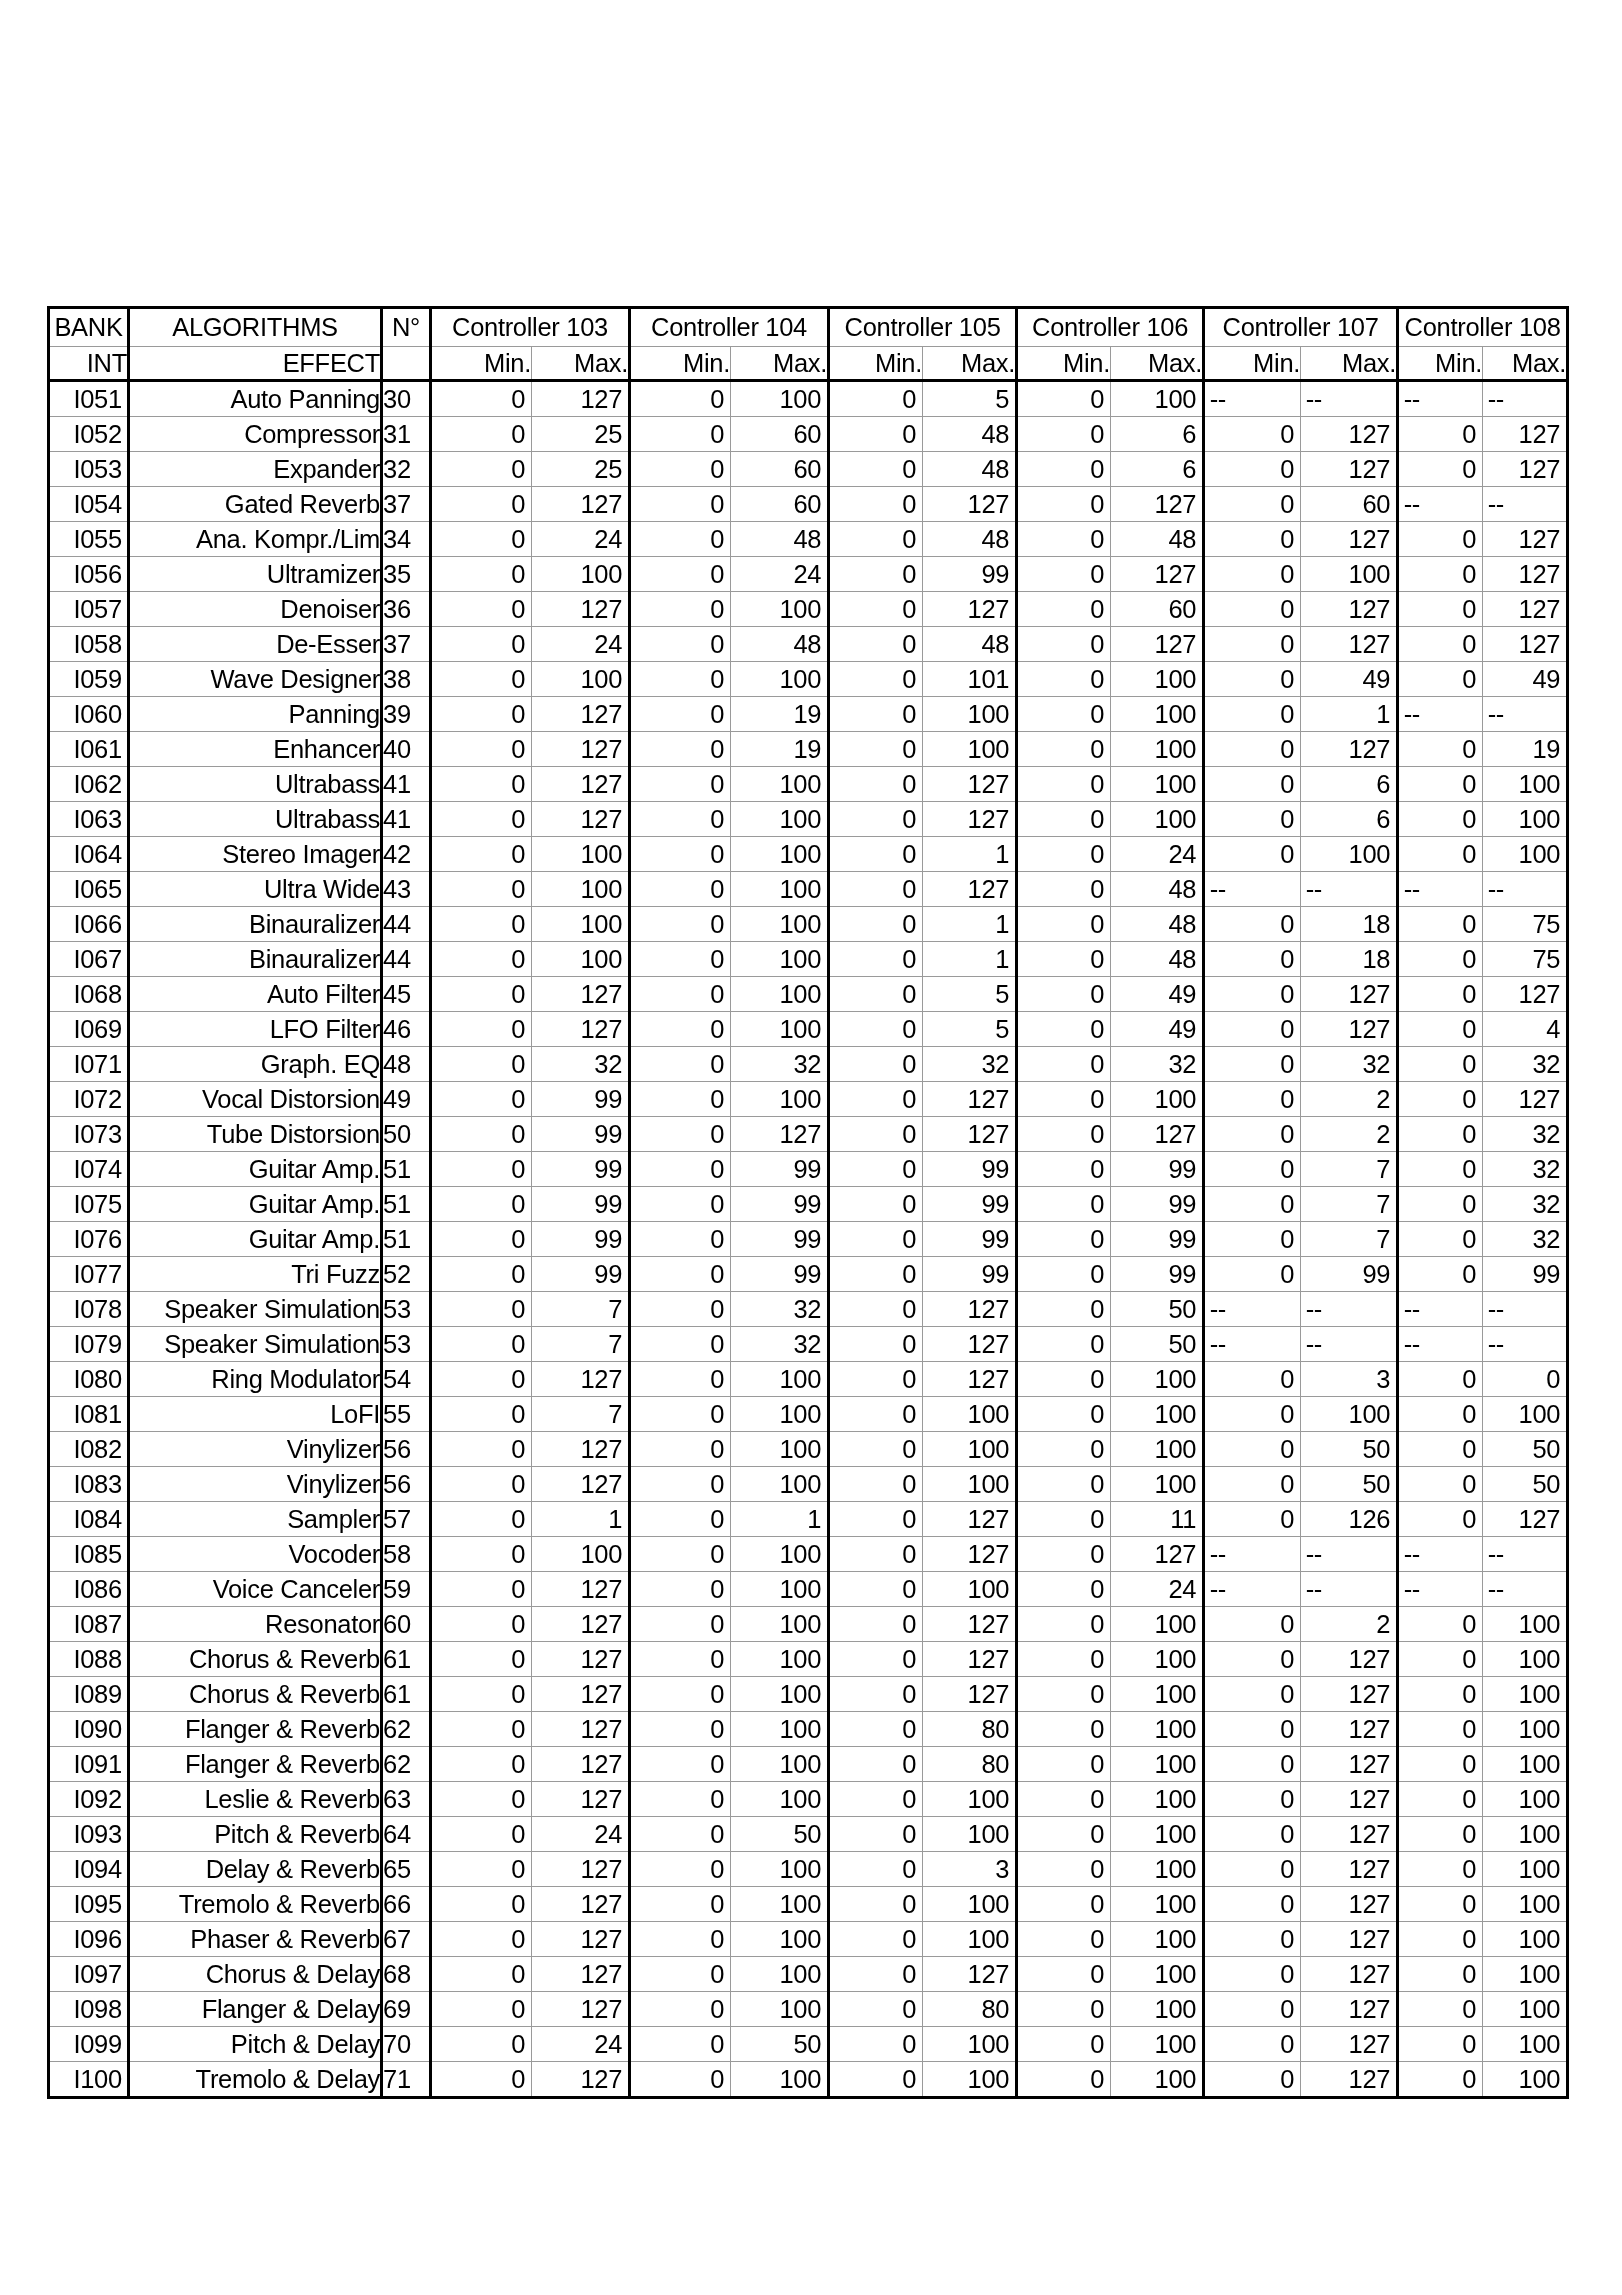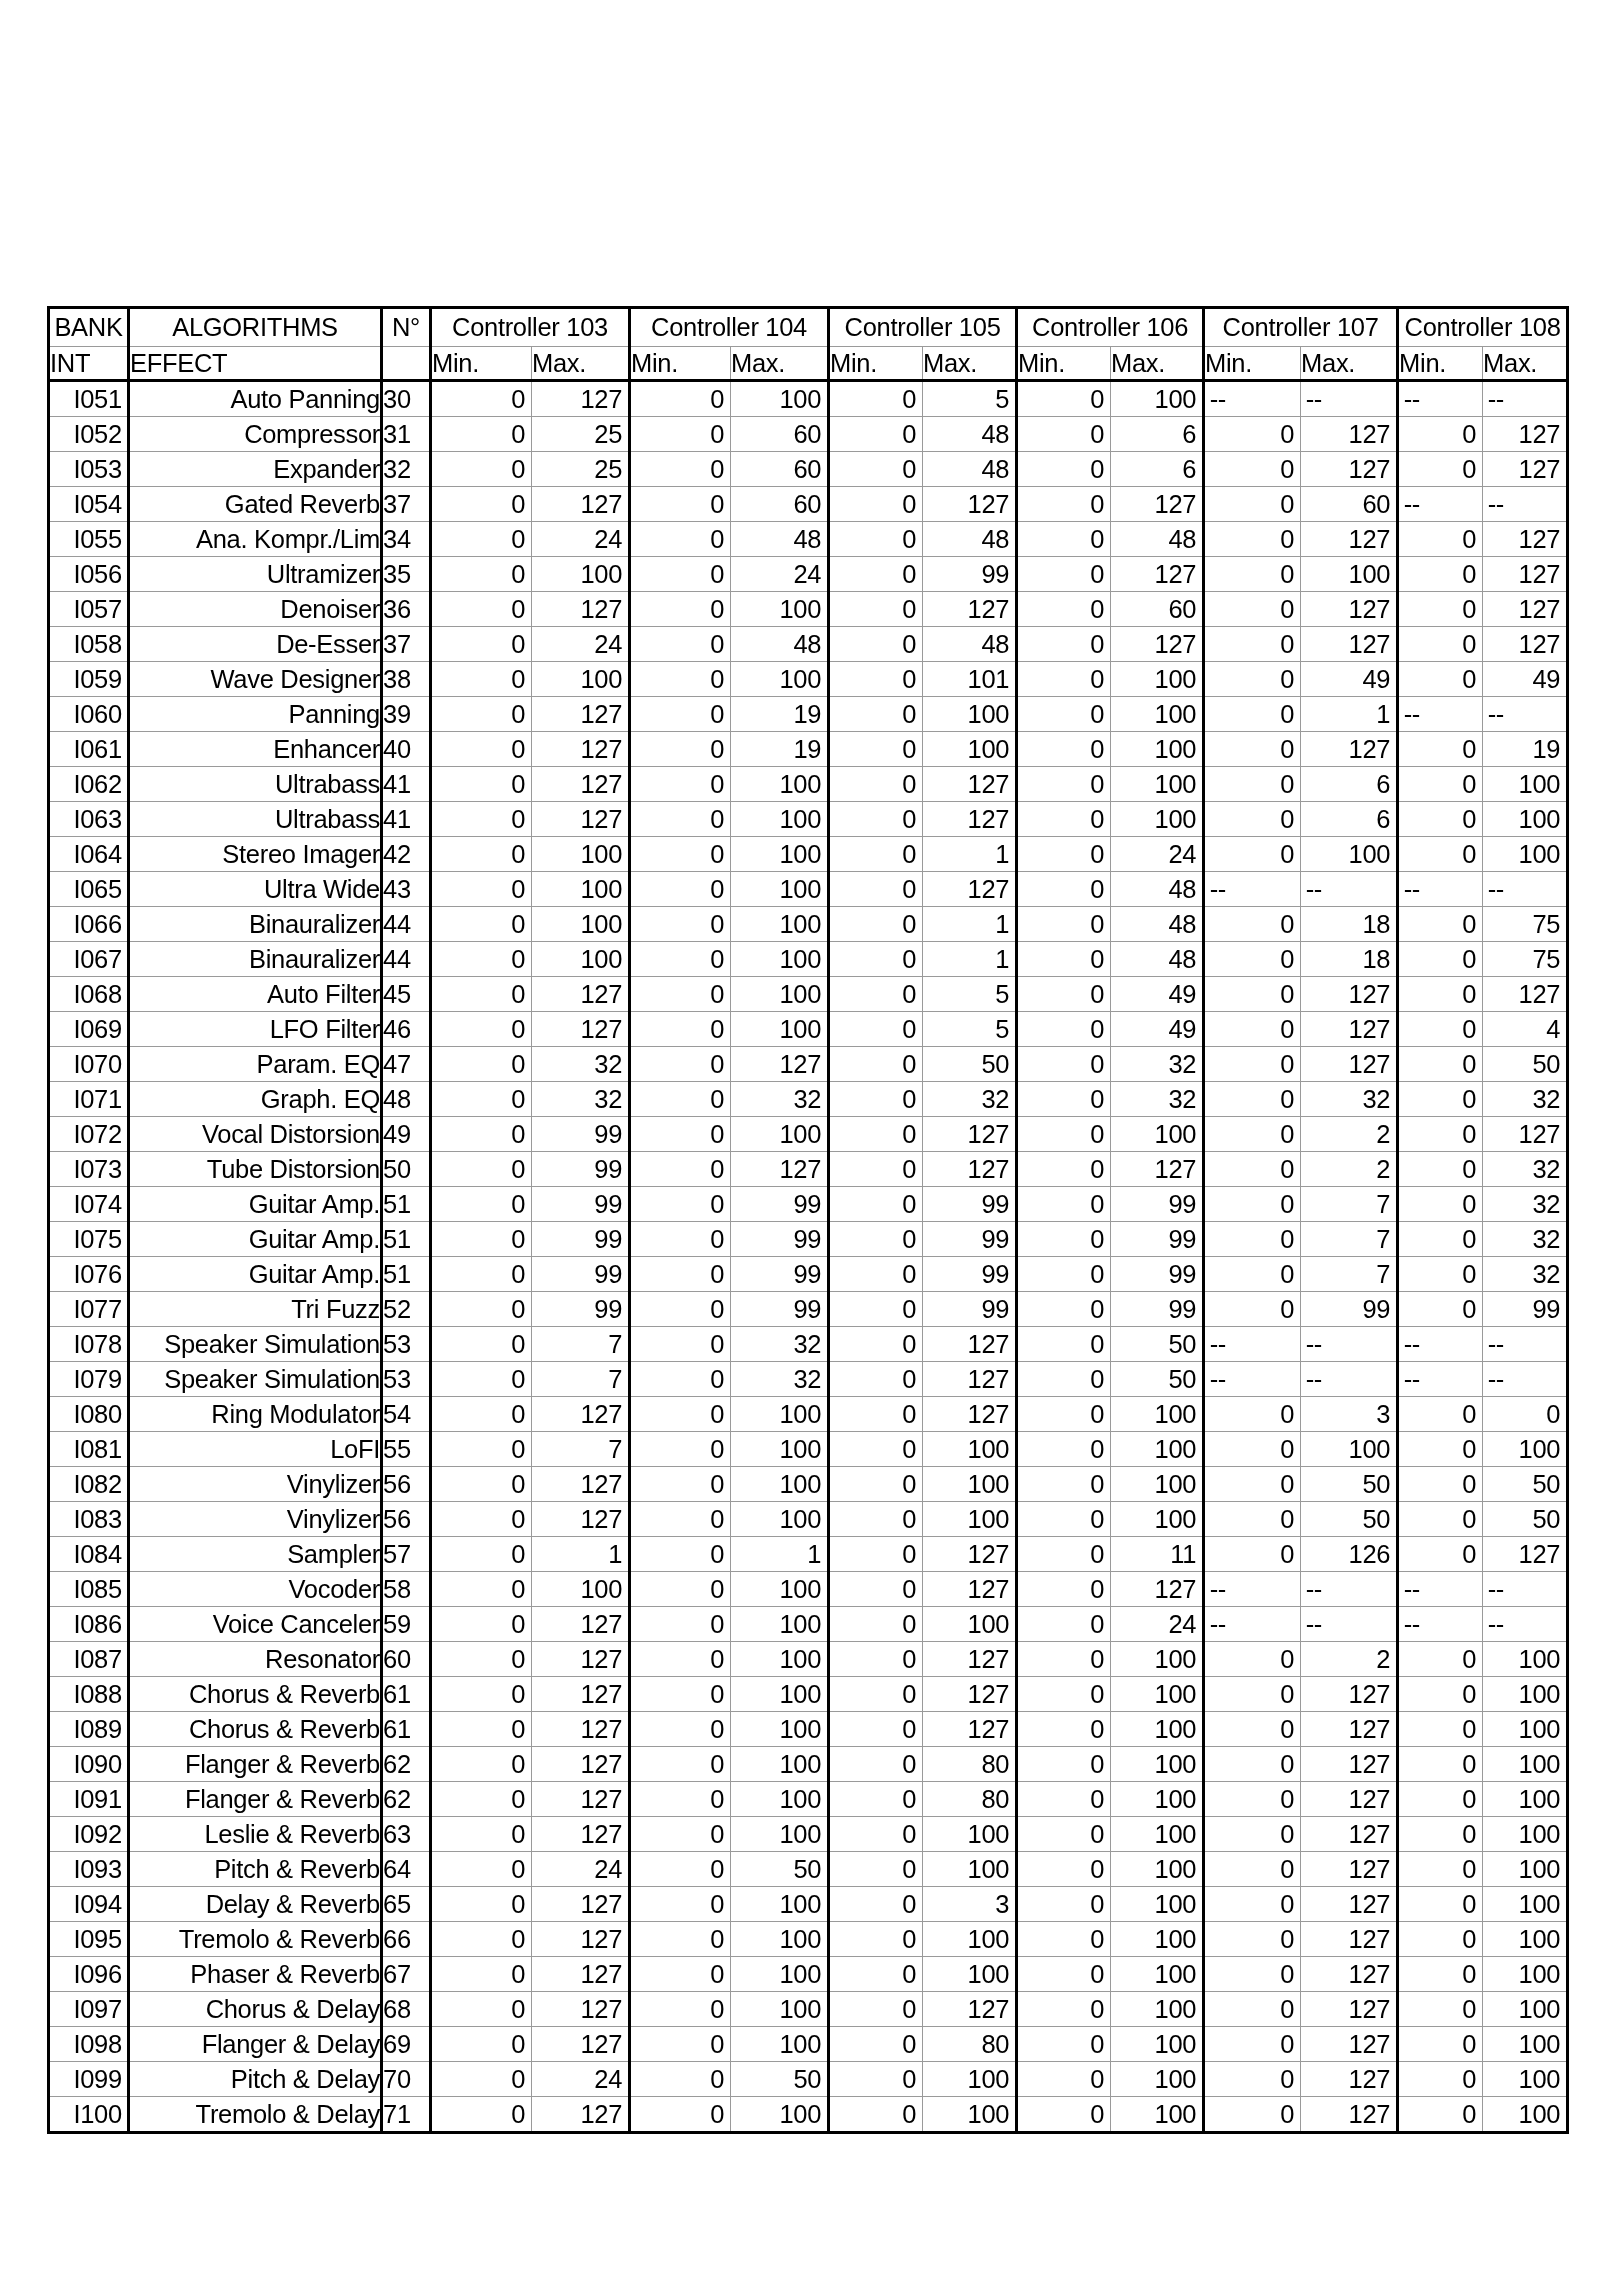--- a/index.html
+++ b/index.html
@@ -46,21 +46,21 @@
   .midi-table .thickL {
     border-left: 3.3px solid #000000;
   }
   .midi-table tr.h1 th {
     border-top: none;
     height: 37px;
     text-align: center;
   }
   .midi-table tr.h2 th {
     height: 32px;
-    text-align: left;
+    text-align: right;
     border-bottom: 3.3px solid #000000;
   }
   .midi-table tbody td {
     height: 34px;
   }
   .midi-table td.bank {
     text-align: right;
     padding-right: 5.2px;
   }
   .midi-table td.effect {
@@ -449,37 +449,20 @@
           <td class="num thickL">0</td>
           <td class="num">5</td>
           <td class="num thickL">0</td>
           <td class="num">49</td>
           <td class="num thickL">0</td>
           <td class="num">127</td>
           <td class="num thickL">0</td>
           <td class="num">4</td>
         </tr>
         <tr>
-          <td class="bank">I070</td>
-          <td class="effect thickL">Param. EQ</td>
-          <td class="no thickL">47</td>
-          <td class="num thickL">0</td>
-          <td class="num">32</td>
-          <td class="num thickL">0</td>
-          <td class="num">127</td>
-          <td class="num thickL">0</td>
-          <td class="num">50</td>
-          <td class="num thickL">0</td>
-          <td class="num">32</td>
-          <td class="num thickL">0</td>
-          <td class="num">127</td>
-          <td class="num thickL">0</td>
-          <td class="num">50</td>
-        </tr>
-        <tr>
           <td class="bank">I071</td>
           <td class="effect thickL">Graph. EQ</td>
           <td class="no thickL">48</td>
           <td class="num thickL">0</td>
           <td class="num">32</td>
           <td class="num thickL">0</td>
           <td class="num">32</td>
           <td class="num thickL">0</td>
           <td class="num">32</td>
           <td class="num thickL">0</td>

